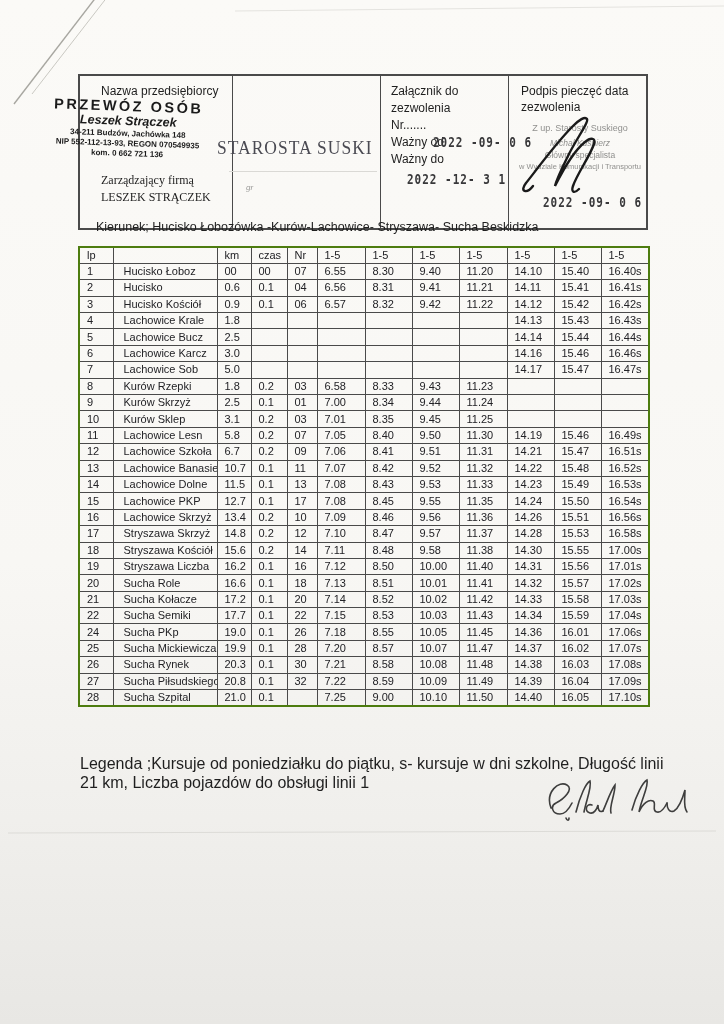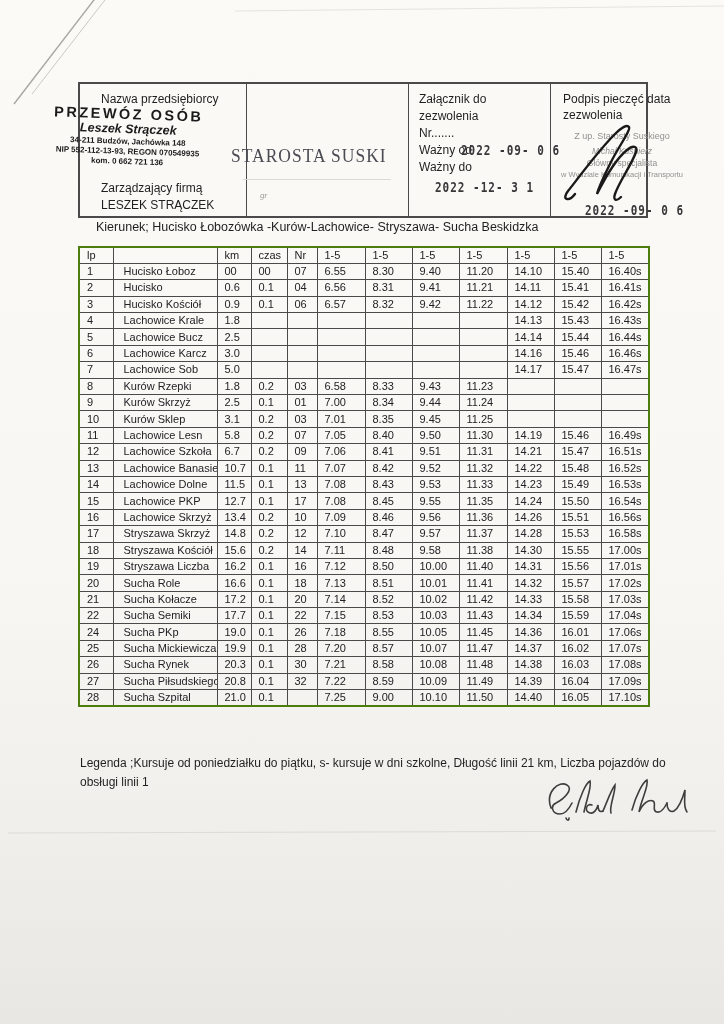--- a/index.html
+++ b/index.html
@@ -4,37 +4,37 @@
 <style>
   html,body{margin:0;padding:0;}
   body{
     width:724px;height:1024px;position:relative;overflow:hidden;
     background:linear-gradient(180deg,#fbfaf7 0%,#f8f7f4 55%,#f0efec 80%,#e8e7e4 100%);
     font-family:"Liberation Sans",sans-serif;color:#1f1f1f;
   }
   .abs{position:absolute;}
   
   .header-grid{
-    left:78px;top:82px;width:570px;height:136px;
+    left:78px;top:74px;width:570px;height:156px;
     display:grid;grid-template-columns:152px 148px 128px 142px;
-    border:2px solid #4a4a4a;box-sizing:border-box;background:transparent;gap:14px;
+    border:2px solid #4a4a4a;box-sizing:border-box;background:transparent;
   }
   .hcell{position:relative;box-sizing:border-box;font-size:12px;line-height:16px;}
   .hcell + .hcell{border-left:1.5px solid #4a4a4a;}
   .hlabel{padding:7px 4px 0 12px;color:#1e1e1e;}
   .hcell1 .hlabel{padding-left:21px;}
   
   .company-stamp{
     position:absolute;left:-68px;top:22px;width:232px;text-align:center;
     transform:rotate(2deg);color:#1b1b1b;
   }
   .cs1{font-size:14.5px;font-weight:bold;letter-spacing:2.5px;white-space:nowrap;}
   .cs2{font-size:12.5px;font-weight:bold;font-style:italic;margin-top:-1px;}
   .cs-small{font-size:8px;font-weight:bold;line-height:10px;white-space:nowrap;}
-  .manager{position:absolute;left:21px;top:96px;font-size:12px;line-height:17px;}
+  .manager{position:absolute;left:21px;top:96px;font-size:12px;line-height:17px;font-family:Liberation Serif, serif;}
   
   .starosta{
     position:absolute;left:-16px;top:64px;white-space:nowrap;
     font-family:"Liberation Serif",serif;font-size:17.5px;letter-spacing:1px;
     color:#4a4a52;transform:scaleY(1.08);
   }
   .starosta-line{position:absolute;left:-4px;top:95px;width:148px;height:1px;background:#dad9d5;}
   .tiny-mark{position:absolute;left:13px;top:104px;font-size:8px;color:#9b9b99;font-style:italic;text-align:right;}
   
   .att-lines{padding:7px 0 0 10px;line-height:17px;}
@@ -60,21 +60,21 @@
   
   .tt-wrap{left:78px;top:246px;}
   table.tt{border-collapse:collapse;table-layout:fixed;width:570px;border:2px solid #4d7c0f;}
   table.tt th,table.tt td{
     border:1px solid #4a4a4a;font-size:11px;line-height:13px;height:16.4px;
     padding:0 0 0 7px;font-weight:normal;text-align:left;color:#222226;
     overflow:hidden;white-space:nowrap;box-sizing:border-box;
   }
   table.tt td.c1,table.tt th.c1{padding-left:10px;}
   
-  .legend{left:80px;top:754px;width:588px;font-size:12px;line-height:19px;}
+  .legend{left:80px;top:754px;width:588px;font-size:16px;line-height:19px;}
   
   .artifacts{left:0;top:0;}
   svg{display:block;}
 </style>
 </head>
 <body>
 
 <svg class="abs artifacts" width="724" height="1024" viewBox="0 0 724 1024">
   <line x1="97" y1="-4" x2="14" y2="104" stroke="#a8a7a1" stroke-width="1.4"></line>
   <line x1="108" y1="-4" x2="32" y2="94" stroke="#c9c8c2" stroke-width="1"></line>

